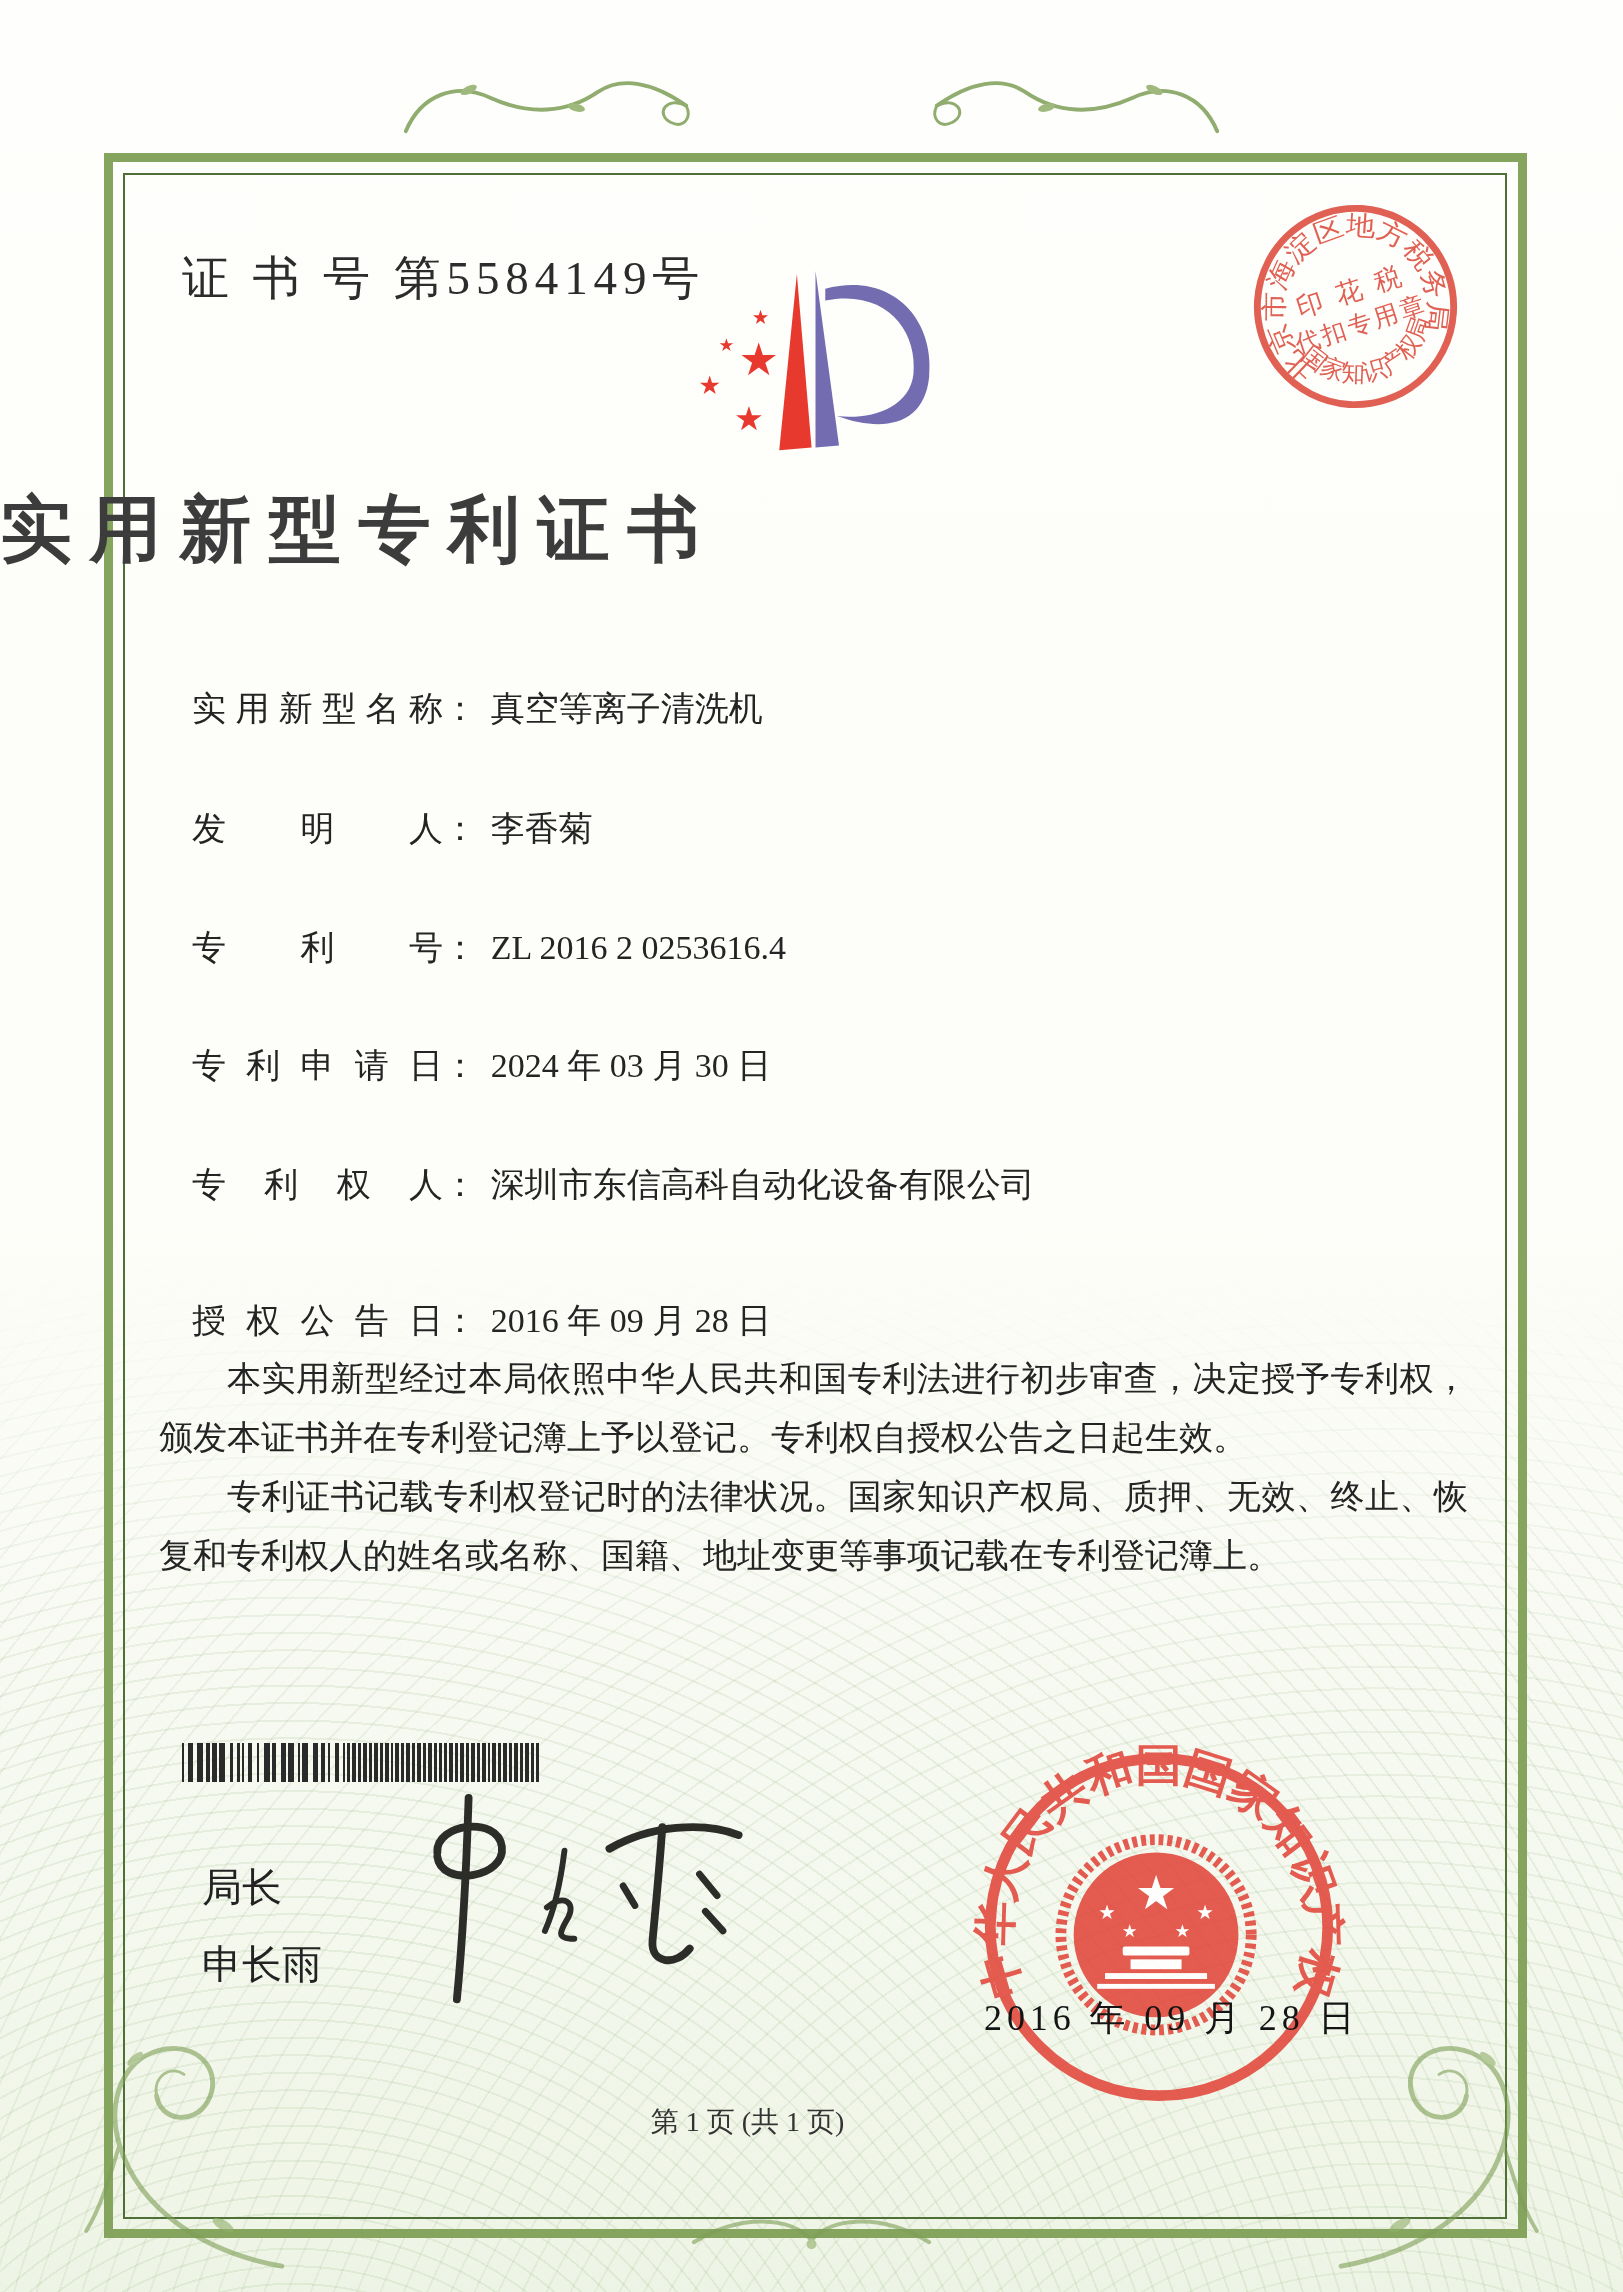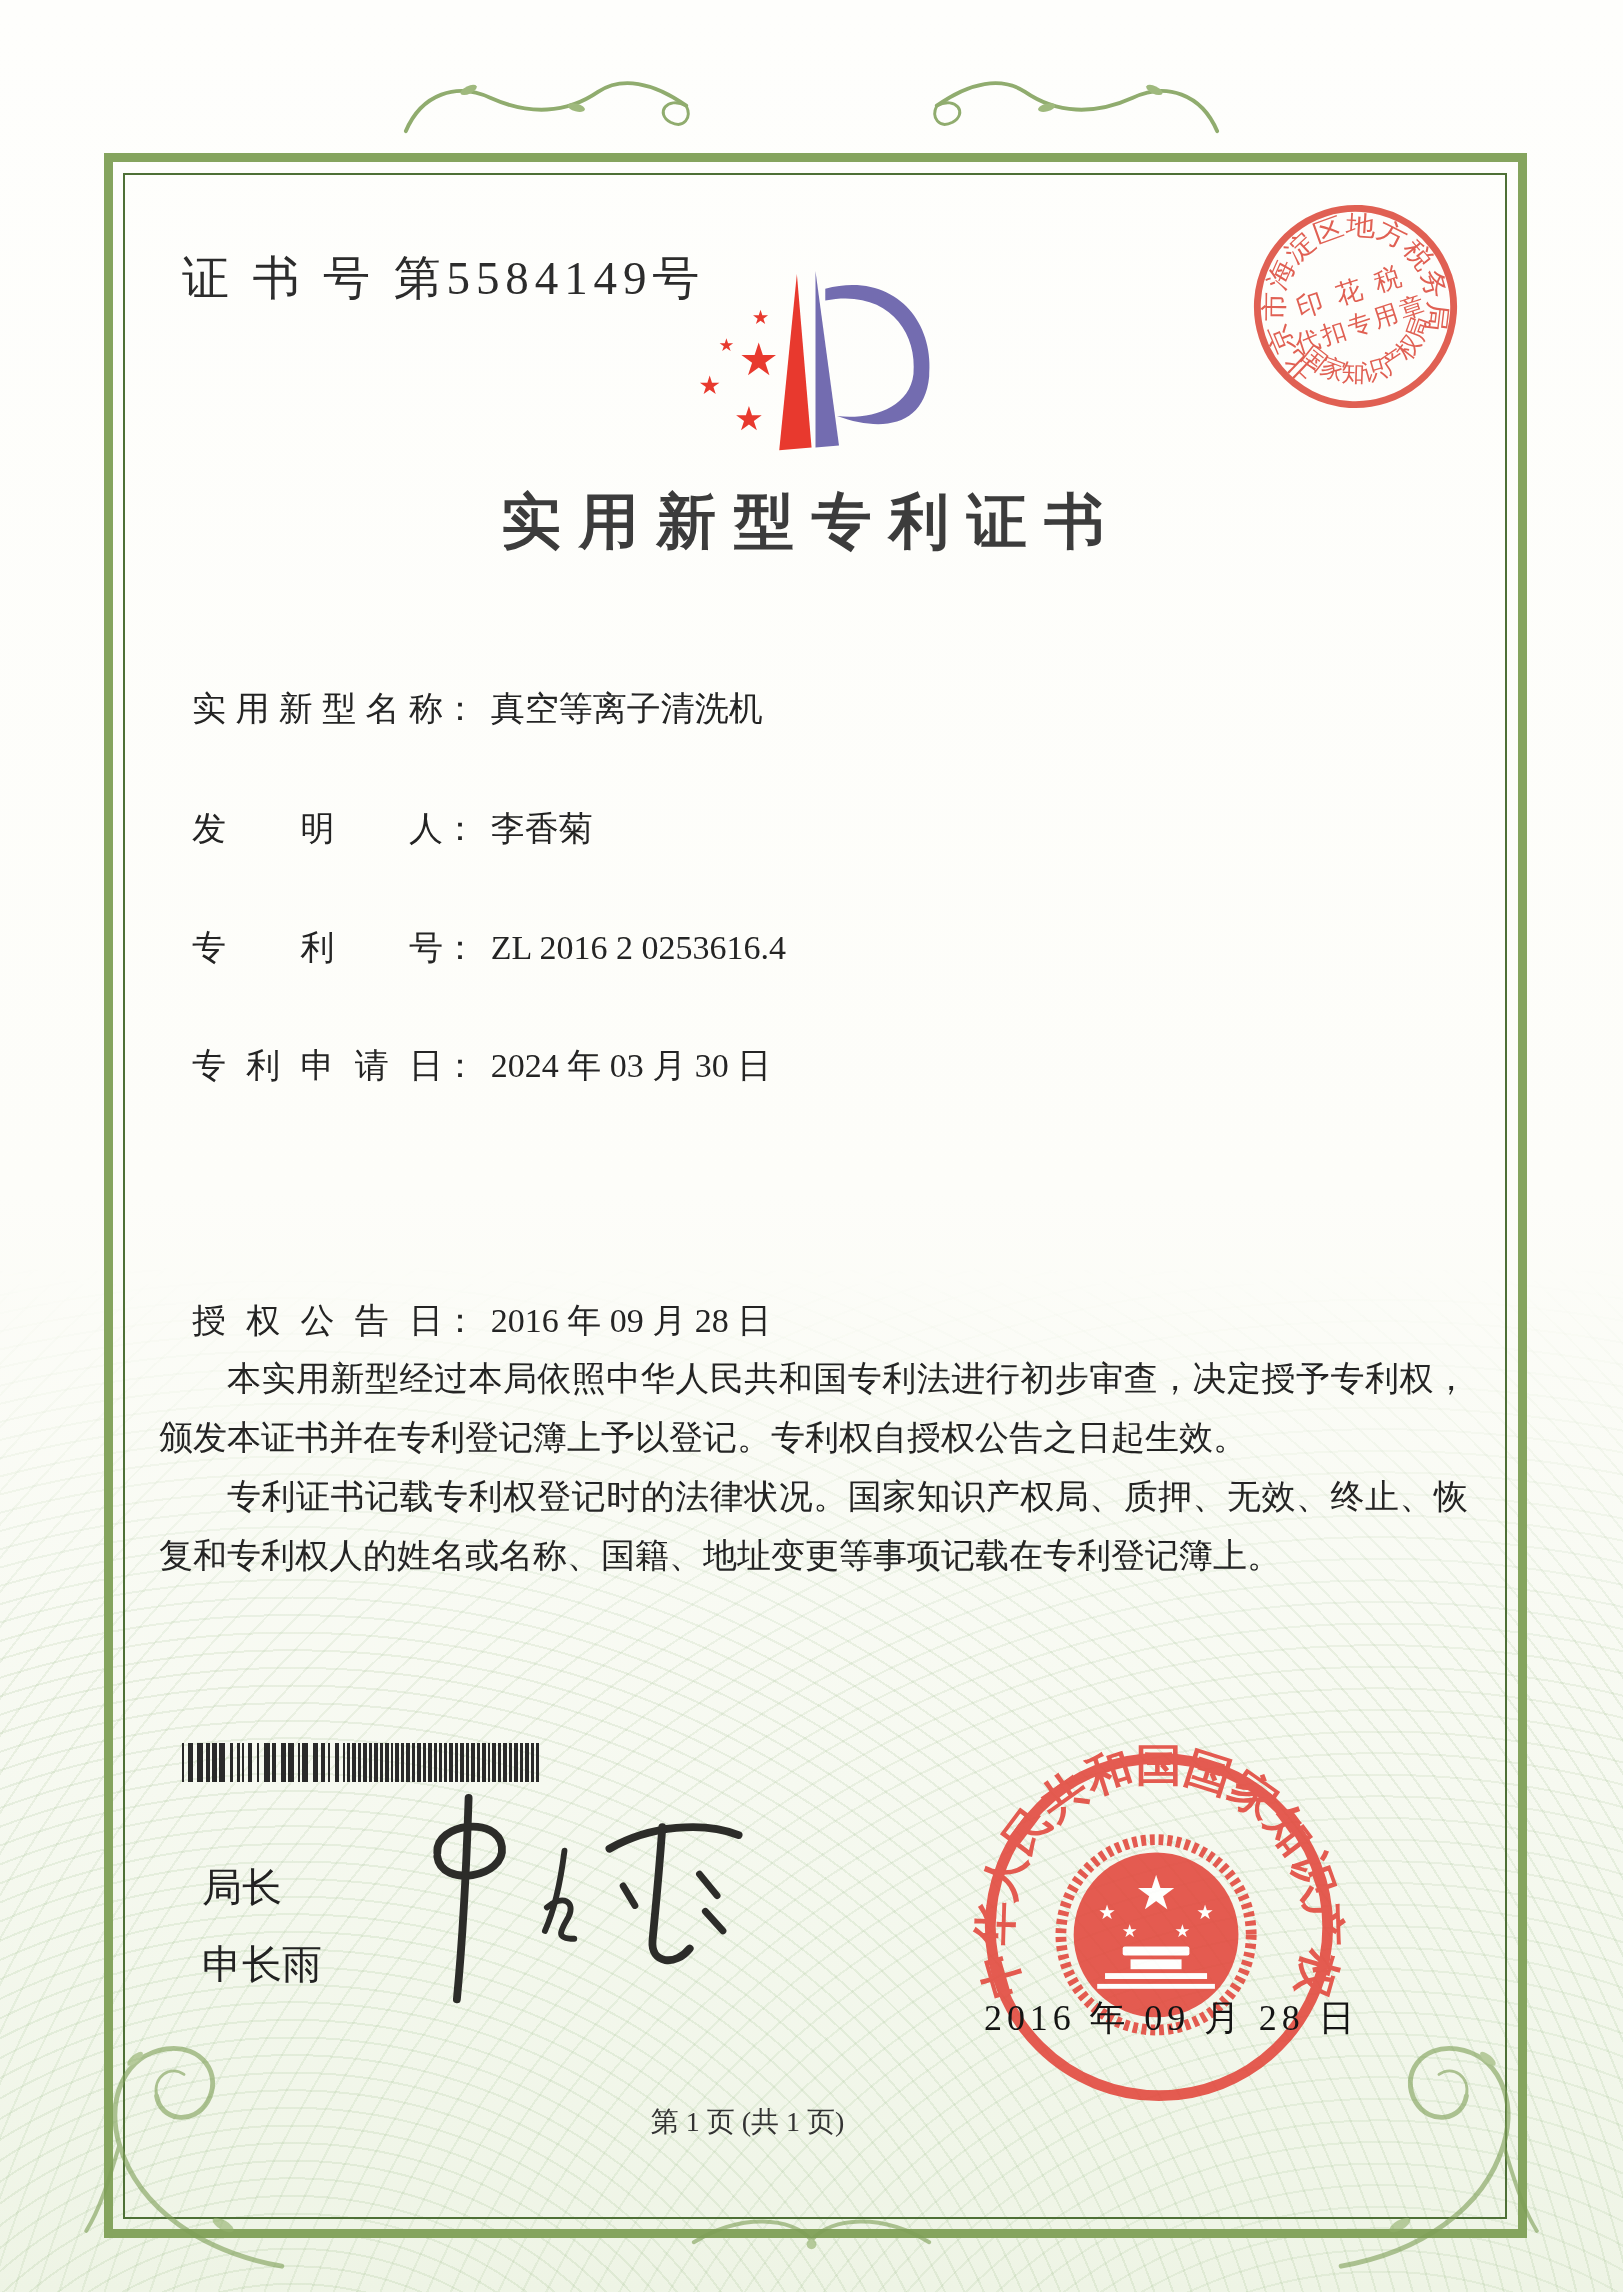--- a/index.html
+++ b/index.html
@@ -21,21 +21,21 @@
     -webkit-mask-image:linear-gradient(to top,#000 60%,transparent 100%);
             mask-image:linear-gradient(to top,#000 60%,transparent 100%);
   }
   .orn{position:absolute;z-index:2;opacity:.85;}
   .orn.flip{transform:scaleX(-1);}
   .orn path{stroke:#7d9e56;fill:none;stroke-linecap:round;}
   .orn .leaf{fill:#8fae68;stroke:none;}
   .cert-no{position:absolute;left:182px;top:247px;font-size:47px;letter-spacing:5.9px;color:#2c2c2c;z-index:3;}
   .logo{position:absolute;left:643px;top:261px;z-index:3;}
   .tax-stamp{position:absolute;left:1223px;top:174px;z-index:3;transform:rotate(-18deg);}
-  .title{position:absolute;left:0;right:0;top:482px;text-align:center;font-size:60px;font-weight:600;
+  .title{position:absolute;left:0;right:0;top:482px;font-size:72px;font-weight:600;
          letter-spacing:17.6px;color:#3c3c3c;z-index:3;}
   .row{position:absolute;left:192px;font-size:34px;color:#242424;z-index:3;white-space:nowrap;}
   .row .lbl{display:inline-block;width:251px;text-align:justify;text-align-last:justify;vertical-align:bottom;}
   .row .colon{margin-right:13.7px;}
   .body-text{position:absolute;left:159px;top:1349px;width:1309px;z-index:3;
              font-size:34px;line-height:1.74;text-align:justify;color:#242424;}
   .body-text p{margin:0;text-indent:2em;}
   .barcode{position:absolute;left:182px;top:1743px;height:39px;width:549px;z-index:3;font-size:0;}
   .signer{position:absolute;left:202px;top:1860px;z-index:3;
           font-family:"Liberation Sans","DejaVu Sans",sans-serif;font-size:40px;color:#222;}
@@ -124,20 +124,23 @@
     <span class="lbl">实用新型名称</span><span class="colon">：</span><span>真空等离子清洗机</span>
   </div>
   <div class="row" style="top:806px;">
     <span class="lbl">发明人</span><span class="colon">：</span><span>李香菊</span>
   </div>
   <div class="row" style="top:925px;">
     <span class="lbl">专利号</span><span class="colon">：</span><span>ZL 2016 2 0253616.4</span>
   </div>
   <div class="row" style="top:1043px;">
     <span class="lbl">专利申请日</span><span class="colon">：</span><span>2024 年 03 月 30 日</span>
+  </div>
+  <div class="row" style="top:1162px;">
+    <span class="lbl">专利权人</span><span class="colon">：</span><span>深圳市东信高科自动化设备有限公司</span>
   </div>
   <div class="row" style="top:1282px;margin-top:16px;">
     <span class="lbl">授权公告日</span><span class="colon">：</span><span>2016 年 09 月 28 日</span>
   </div>
 
   <div class="body-text">
     <p>本实用新型经过本局依照中华人民共和国专利法进行初步审查，决定授予专利权，颁发本证书并在专利登记簿上予以登记。专利权自授权公告之日起生效。</p>
     <p>专利证书记载专利权登记时的法律状况。国家知识产权局、质押、无效、终止、恢复和专利权人的姓名或名称、国籍、地址变更等事项记载在专利登记簿上。</p>
   </div>
 

